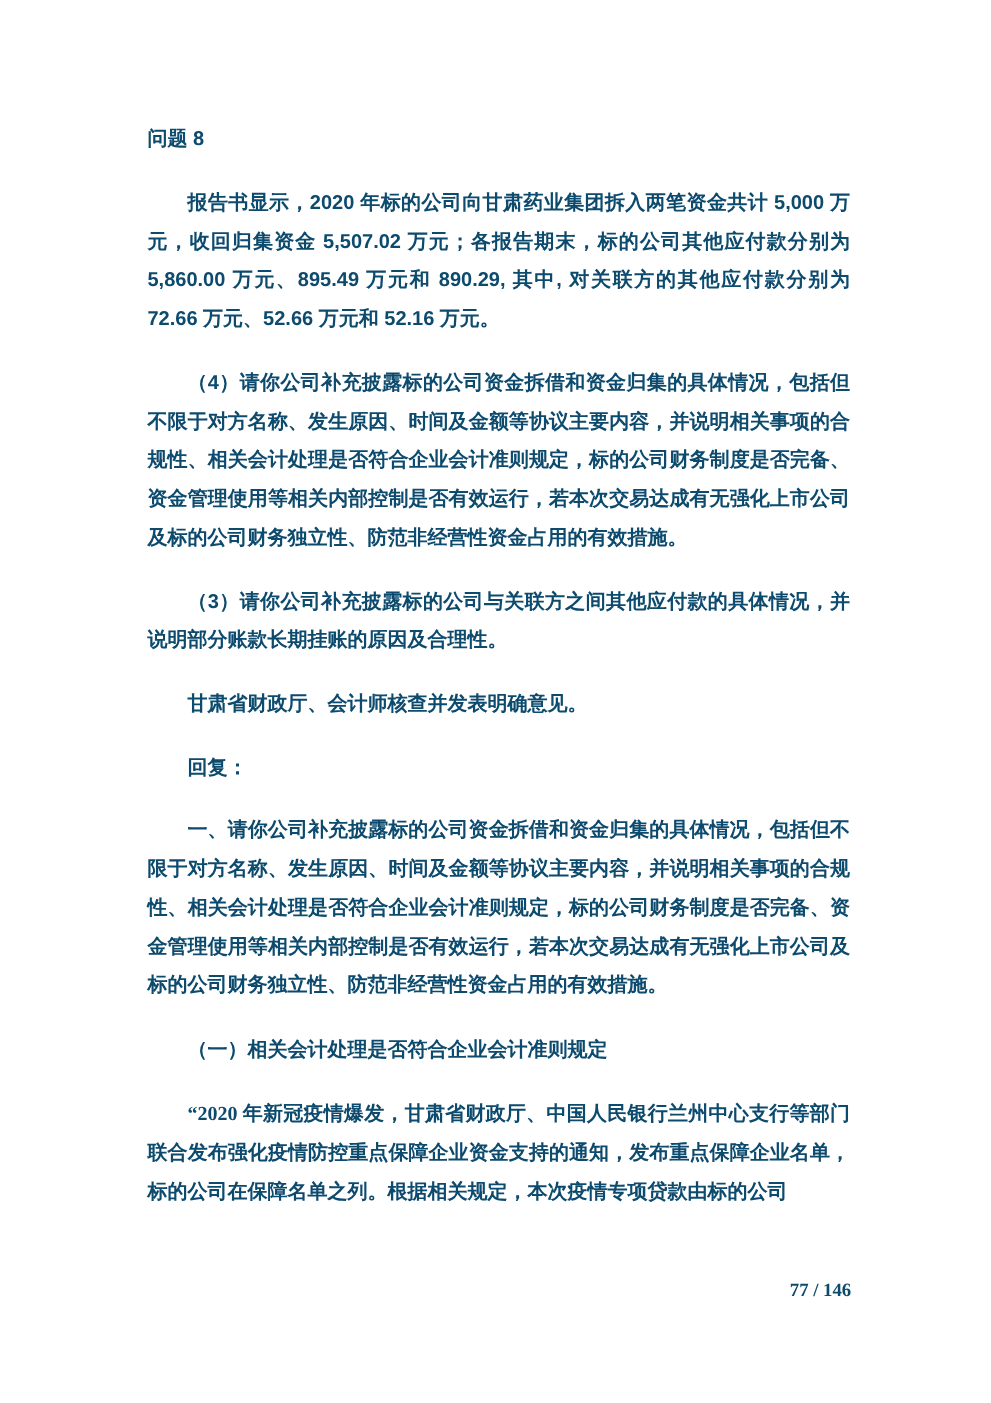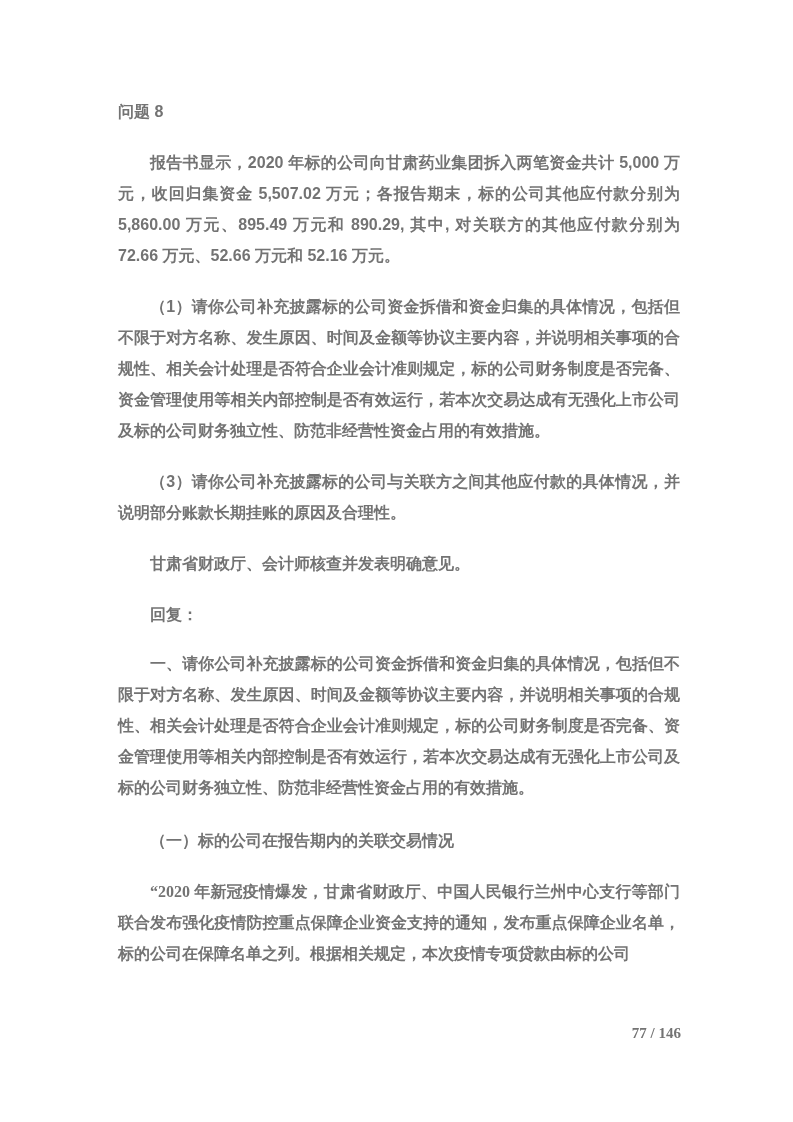--- a/index.html
+++ b/index.html
@@ -5,21 +5,21 @@
   html, body {
     margin: 0;
     padding: 0;
     background: #ffffff;
   }
   .page {
     position: relative;
     width: 793px;
     height: 1122px;
     background: #ffffff;
-    color: #737373;
+    color: #0c4a6e;
     overflow: hidden;
     font-family: "Liberation Serif", serif;
   }
   .content {
     position: absolute;
     left: 118px;
     top: 96px;
     width: 562px;
   }
   .q-title {
@@ -68,31 +68,31 @@
 </head>
 <body>
 
 <div class="page">
   <div class="content">
 
     <h1 class="q-title">问题 8</h1>
 
     <p class="para bold">报告书显示，2020 年标的公司向甘肃药业集团拆入两笔资金共计 5,000 万元，收回归集资金 5,507.02 万元；各报告期末，标的公司其他应付款分别为 5,860.00 万元、895.49 万元和 890.29, 其中, 对关联方的其他应付款分别为 72.66 万元、52.66 万元和 52.16 万元。</p>
 
-    <p class="para bold">（1）请你公司补充披露标的公司资金拆借和资金归集的具体情况，包括但不限于对方名称、发生原因、时间及金额等协议主要内容，并说明相关事项的合规性、相关会计处理是否符合企业会计准则规定，标的公司财务制度是否完备、资金管理使用等相关内部控制是否有效运行，若本次交易达成有无强化上市公司及标的公司财务独立性、防范非经营性资金占用的有效措施。</p>
+    <p class="para bold">（4）请你公司补充披露标的公司资金拆借和资金归集的具体情况，包括但不限于对方名称、发生原因、时间及金额等协议主要内容，并说明相关事项的合规性、相关会计处理是否符合企业会计准则规定，标的公司财务制度是否完备、资金管理使用等相关内部控制是否有效运行，若本次交易达成有无强化上市公司及标的公司财务独立性、防范非经营性资金占用的有效措施。</p>
 
     <p class="para bold">（3）请你公司补充披露标的公司与关联方之间其他应付款的具体情况，并说明部分账款长期挂账的原因及合理性。</p>
 
     <p class="para bold">甘肃省财政厅、会计师核查并发表明确意见。</p>
 
     <p class="para bold">回复：</p>
 
     <p class="para bold restate">一、请你公司补充披露标的公司资金拆借和资金归集的具体情况，包括但不限于对方名称、发生原因、时间及金额等协议主要内容，并说明相关事项的合规性、相关会计处理是否符合企业会计准则规定，标的公司财务制度是否完备、资金管理使用等相关内部控制是否有效运行，若本次交易达成有无强化上市公司及标的公司财务独立性、防范非经营性资金占用的有效措施。</p>
 
-    <p class="para bold">（一）标的公司在报告期内的关联交易情况</p>
+    <p class="para bold">（一）相关会计处理是否符合企业会计准则规定</p>
 
 
 
     <p class="para quote">“2020 年新冠疫情爆发，甘肃省财政厅、中国人民银行兰州中心支行等部门联合发布强化疫情防控重点保障企业资金支持的通知，发布重点保障企业名单，标的公司在保障名单之列。根据相关规定，本次疫情专项贷款由标的公司</p>
 
   </div>
 
   <div class="page-number">77 / 146</div>
 </div>
 

